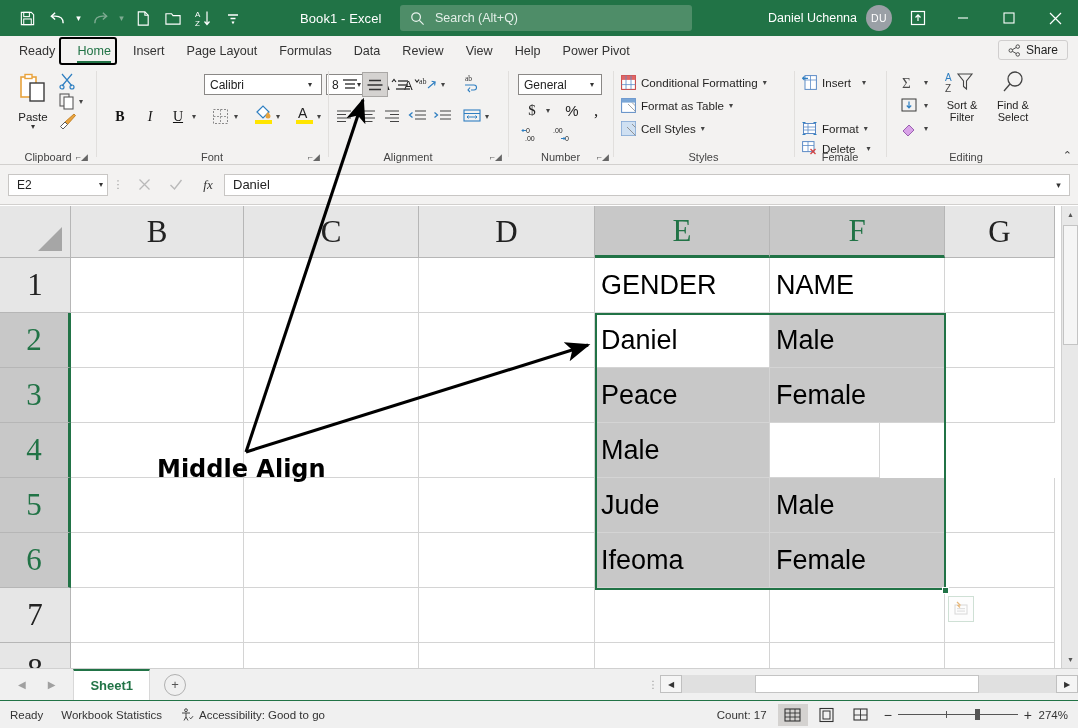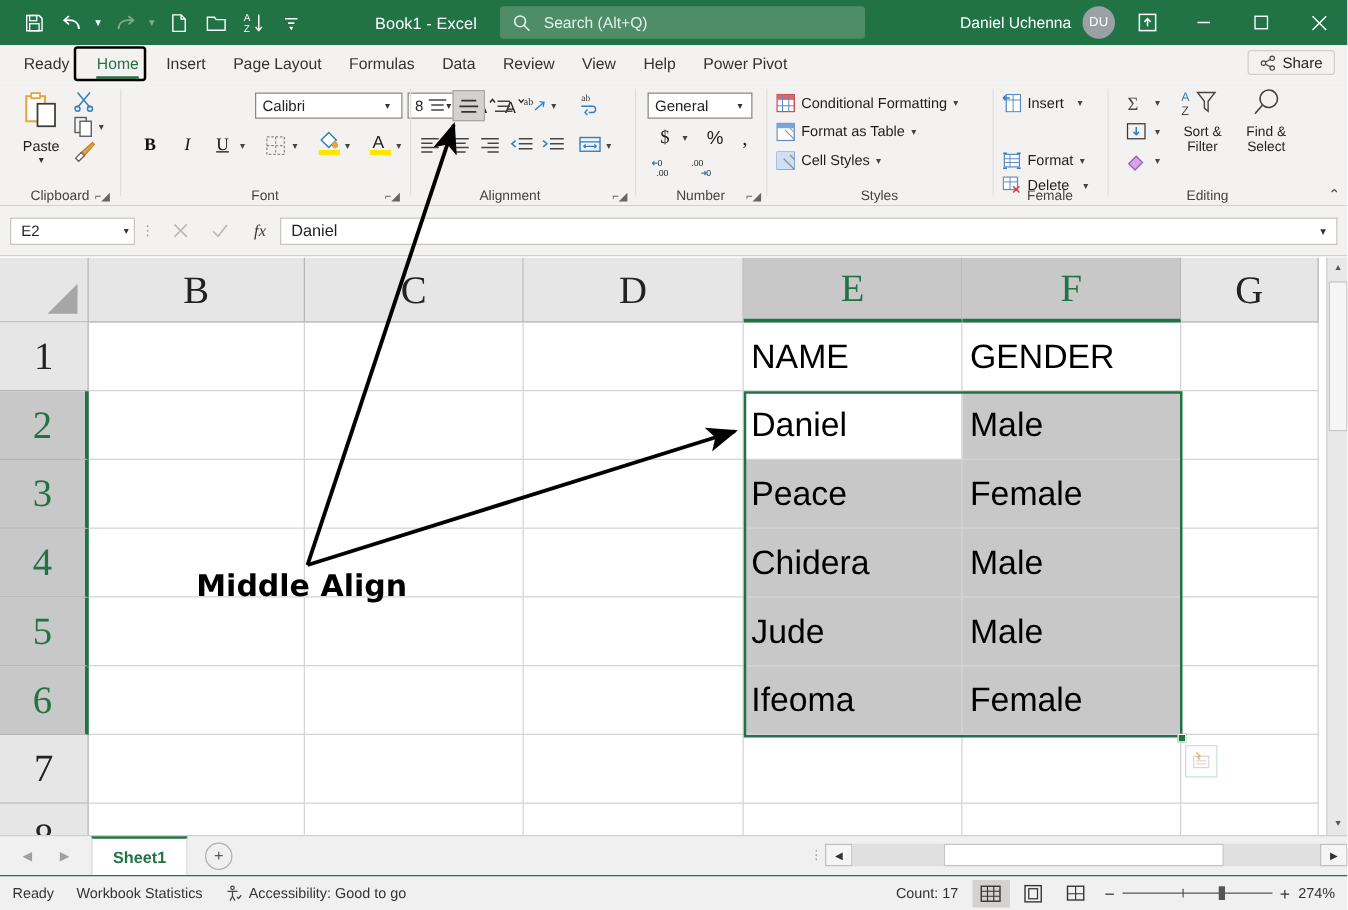--- a/index.html
+++ b/index.html
@@ -696,22 +696,22 @@
       <div class="rh sel" style="height:55px;">6</div>
       <div class="rh" style="height:55px;">7</div>
       <div class="rh" style="height:55px;">8</div>
     </div>
 
     <div class="cellarea">
       <div class="crow">
         <div class="cell" style="width:173px;height:55px;"></div>
         <div class="cell" style="width:175px;height:55px;"></div>
         <div class="cell" style="width:176px;height:55px;"></div>
+        <div class="cell" style="width:175px;height:55px;">GENDER</div>
         <div class="cell" style="width:175px;height:55px;">NAME</div>
-        <div class="cell" style="width:175px;height:55px;">GENDER</div>
         <div class="cell" style="width:110px;height:55px;"></div>
       </div>
       <div class="crow">
         <div class="cell" style="width:173px;height:55px;"></div>
         <div class="cell" style="width:175px;height:55px;"></div>
         <div class="cell" style="width:176px;height:55px;"></div>
         <div class="cell" style="width:175px;height:55px;">Daniel</div>
         <div class="cell hl" style="width:175px;height:55px;">Male</div>
         <div class="cell" style="width:110px;height:55px;"></div>
       </div>
@@ -720,21 +720,20 @@
         <div class="cell" style="width:175px;height:55px;"></div>
         <div class="cell" style="width:176px;height:55px;"></div>
         <div class="cell hl" style="width:175px;height:55px;">Peace</div>
         <div class="cell hl" style="width:175px;height:55px;">Female</div>
         <div class="cell" style="width:110px;height:55px;"></div>
       </div>
       <div class="crow">
         <div class="cell" style="width:173px;height:55px;"></div>
         <div class="cell" style="width:175px;height:55px;"></div>
         <div class="cell" style="width:176px;height:55px;"></div>
-        <div class="cell hl" style="width:175px;height:55px;">Chidera</div>
         <div class="cell hl" style="width:175px;height:55px;">Male</div>
         <div class="cell" style="width:110px;height:55px;"></div>
       </div>
       <div class="crow">
         <div class="cell" style="width:173px;height:55px;"></div>
         <div class="cell" style="width:175px;height:55px;"></div>
         <div class="cell" style="width:176px;height:55px;"></div>
         <div class="cell hl" style="width:175px;height:55px;">Jude</div>
         <div class="cell hl" style="width:175px;height:55px;">Male</div>
         <div class="cell" style="width:110px;height:55px;"></div>

